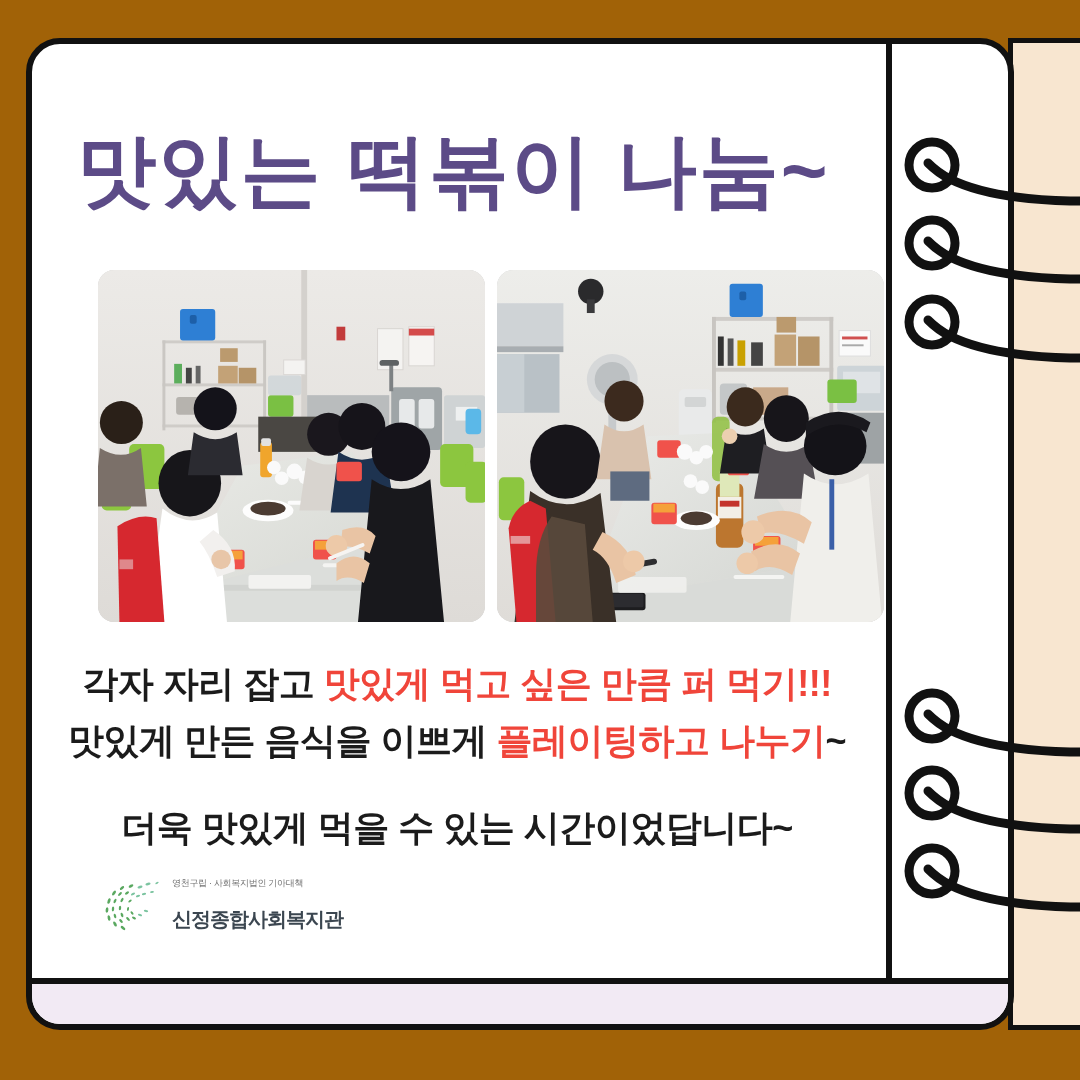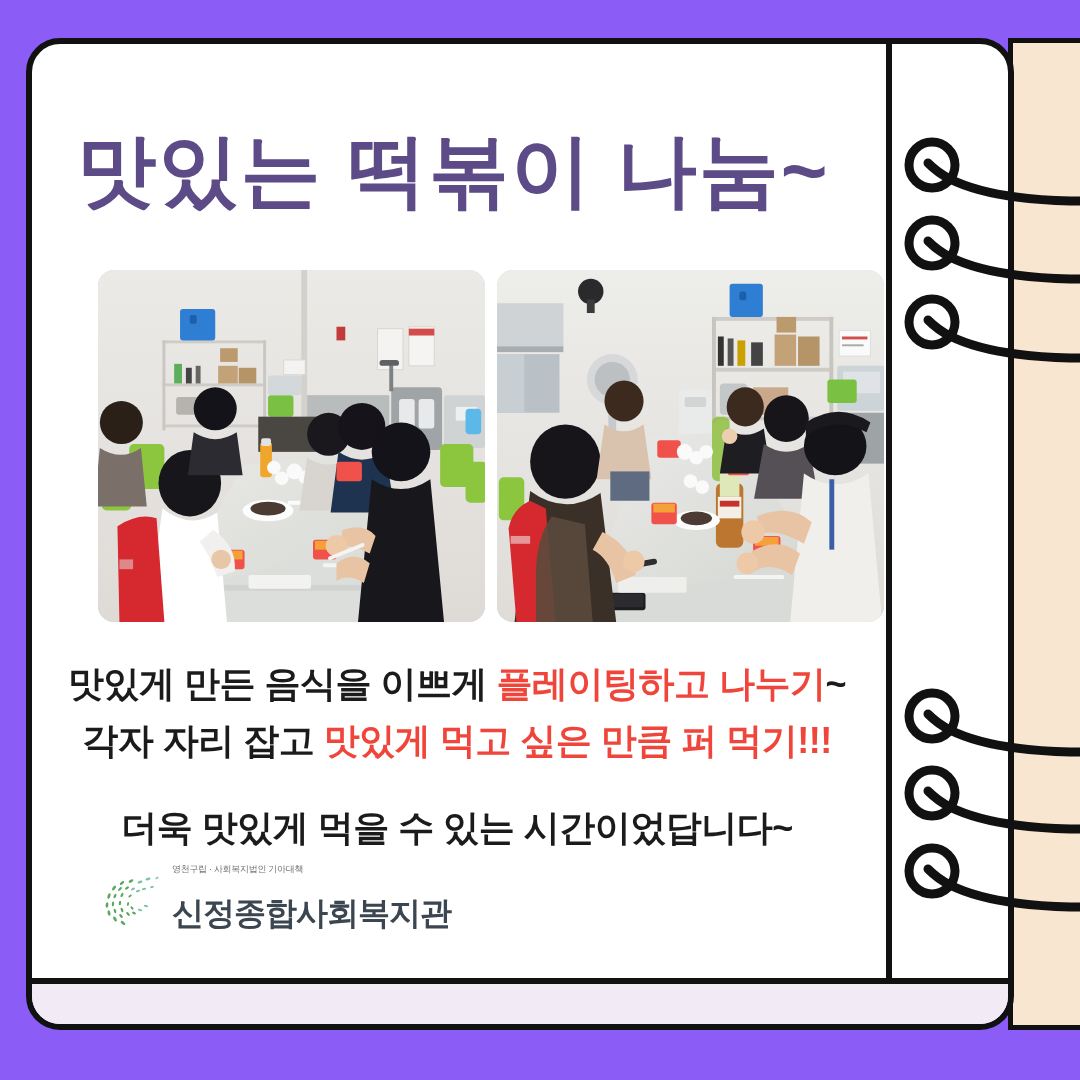--- a/index.html
+++ b/index.html
@@ -8,21 +8,21 @@
     width: 1080px;
     height: 1080px;
     overflow: hidden;
     font-family: "Liberation Sans", "DejaVu Sans", sans-serif;
   }
 
   #poster {
     position: relative;
     width: 1080px;
     height: 1080px;
-    background: #8b5cf6;
+    background: #a16207;
     overflow: hidden;
   }
 
   
   .cream-panel {
     position: absolute;
     left: 1008px;
     top: 38px;
     width: 72px;
     height: 992px;
@@ -157,21 +157,21 @@
 
   .logo-sub {
     font-size: 9px;
     color: #6f6f6f;
     letter-spacing: -0.3px;
     margin-bottom: 16px;
     white-space: nowrap;
   }
 
   .logo-name {
-    font-size: 32px;
+    font-size: 20px;
     font-weight: 700;
     color: #3b4650;
     letter-spacing: -1px;
     white-space: nowrap;
   }
 </style>
 </head>
 <body>
 
 <div id="poster">
@@ -408,25 +408,25 @@
           <path d="M262 288 q28 -16 50 2 l-8 22 q-22 -14 -38 -4 z" fill="#e9c4a4"></path>
           <circle cx="258" cy="300" r="11" fill="#edc9a8"></circle>
         </svg>
       </div>
 
     </div>
 
     <div class="copy-block">
 
       <div class="copy-line">
+        <span>각자 자리 잡고 </span><span class="hl">맛있게 먹고 싶은 만큼 퍼 먹기!!!</span>
+      </div>
+
+      <div class="copy-line">
         <span>맛있게 만든 음식을 이쁘게 </span><span class="hl">플레이팅하고 나누기</span><span>~</span>
-      </div>
-
-      <div class="copy-line">
-        <span>각자 자리 잡고 </span><span class="hl">맛있게 먹고 싶은 만큼 퍼 먹기!!!</span>
       </div>
 
       <div class="copy-gap"></div>
 
 
       <div class="copy-line">
         <span>더욱 맛있게 먹을 수 있는 시간이었답니다~</span>
       </div>
 
     </div>

